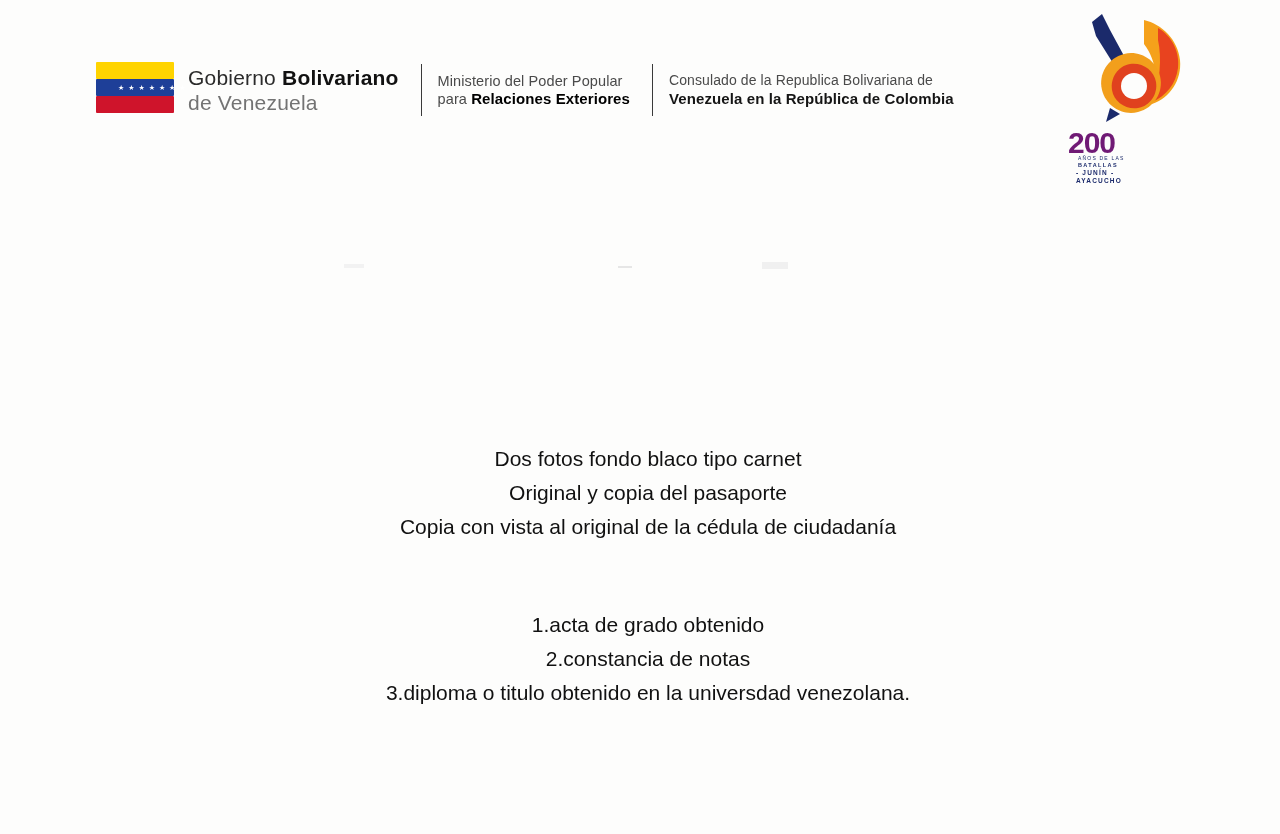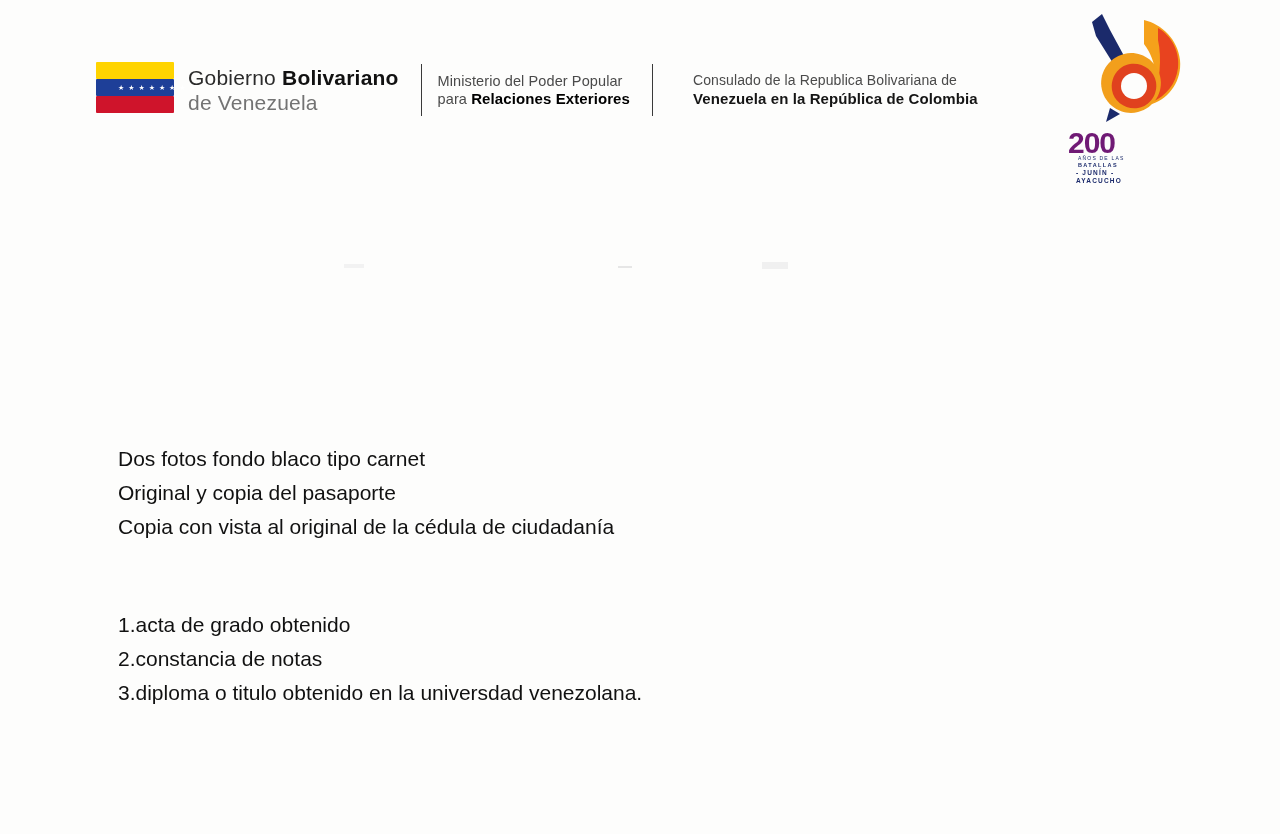--- a/index.html
+++ b/index.html
@@ -110,21 +110,20 @@
     color: #4a4a4a;
     white-space: nowrap;
     letter-spacing: .1px;
   }
   .min-line2 b { font-weight: 700; color: #000000; font-size: 15px; }
 
   .cons-block {
     flex: none;
     padding-top: 20px;
     line-height: 1.25;
-    margin-left: 24px;
   }
   .cons-line1 {
     font-size: 14px;
     color: #4a4a4a;
     white-space: nowrap;
     letter-spacing: .1px;
   }
   .cons-line2 {
     font-size: 15px;
     color: #151515;
@@ -229,20 +228,21 @@
 
   
   .body-text {
     position: absolute;
     top: 442px;
     left: 118px;
     width: 1060px;
     font-size: 21px;
     line-height: 1.62;
     color: #111111;
+    text-align: center;
   }
   .body-text .line { white-space: nowrap; }
   .body-text .spacer { height: 32px; }
   .body-text .numbered { white-space: nowrap; }
 </style>
 </head>
 <body>
 
 <div class="page">
 

